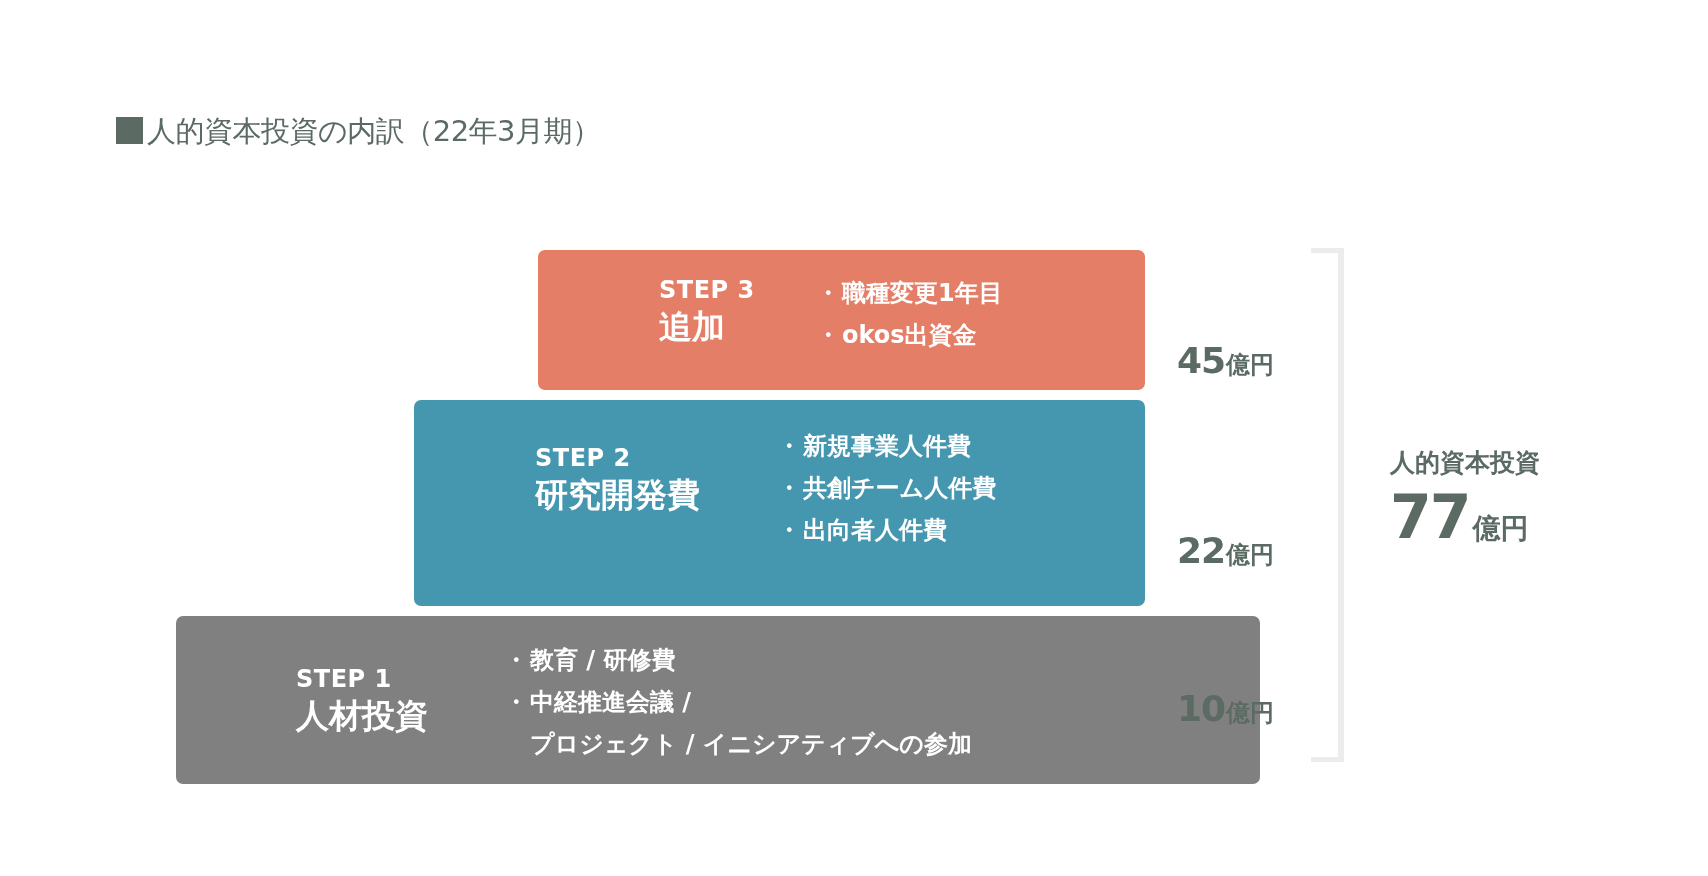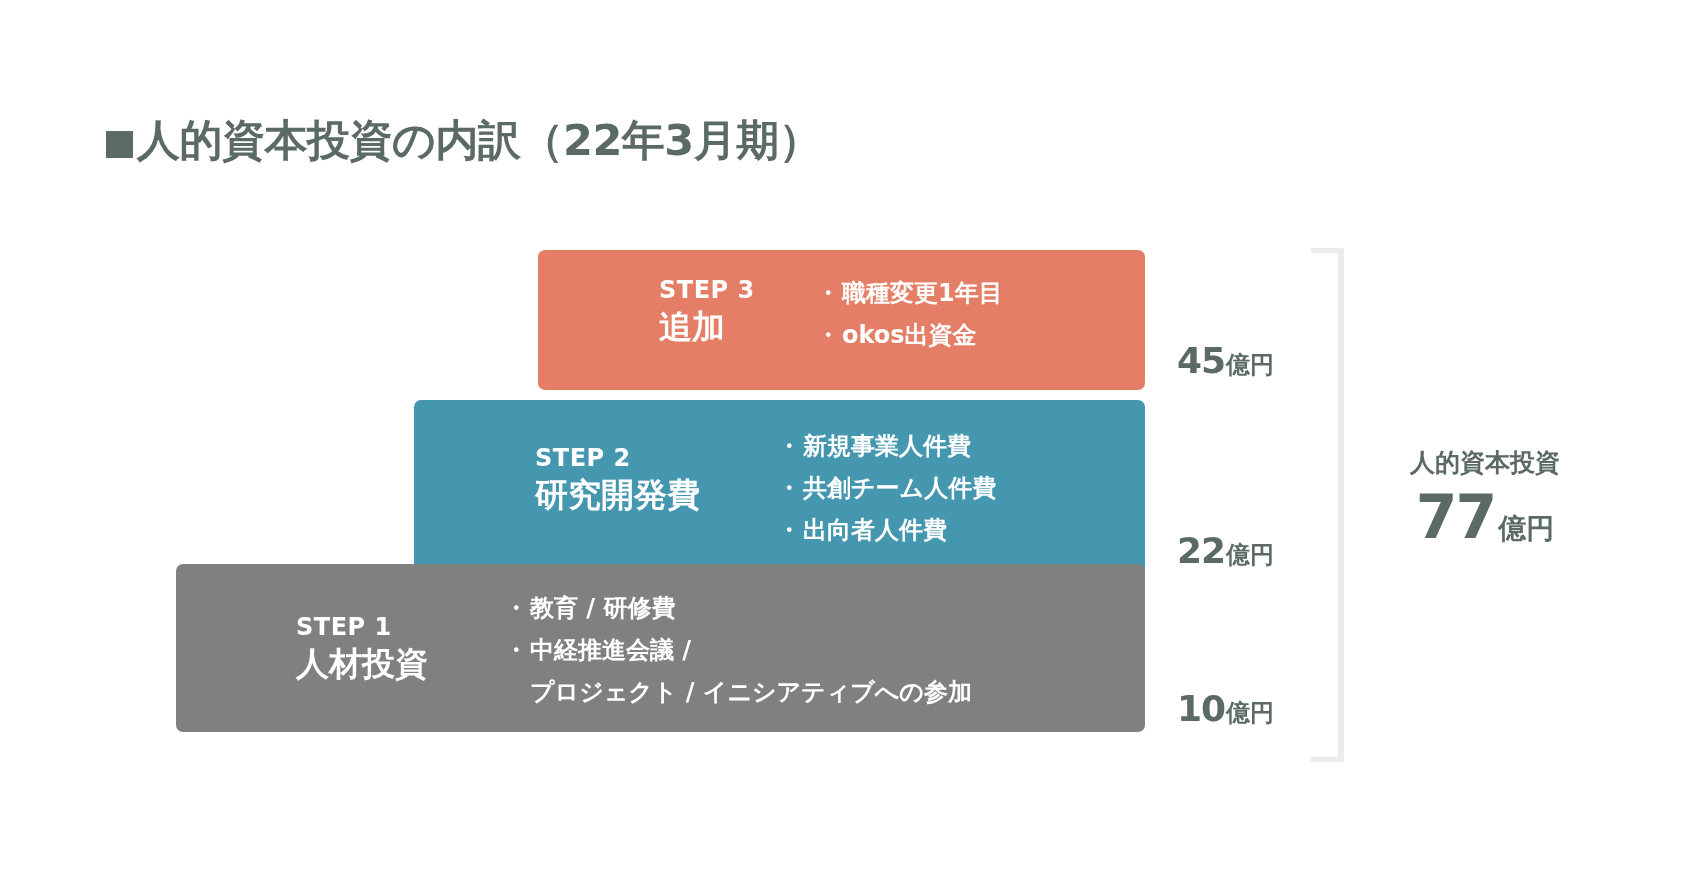--- a/index.html
+++ b/index.html
@@ -10,44 +10,44 @@
   body {
     width: 1708px;
     height: 876px;
     position: relative;
     overflow: hidden;
     font-family: "DejaVu Sans", "Liberation Sans", sans-serif;
     color: #5b6b64;
   }
   .title {
     position: absolute;
-    left: 106px;
+    left: 116px;
     top: 112px;
-    font-size: 43px;
-    font-weight: bold;
+    font-size: 29px;
+    font-weight: normal;
     color: #5b6b64;
     white-space: nowrap;
     letter-spacing: -0.5px;
   }
   .title .square {
     display: inline-block;
     width: 27px;
     height: 27px;
     background: #5b6b64;
     margin-right: 4px;
     vertical-align: -3px;
   }
   .step-box {
     position: absolute;
     border-radius: 7px;
     color: #ffffff;
   }
   .step-box.s3 { left: 538px; top: 250px; width: 607px; height: 140px; background: #e57e67; }
   .step-box.s2 { left: 414px; top: 400px; width: 731px; height: 206px; background: #4597b0; }
-  .step-box.s1 { left: 176px; top: 564px; width: 969px; height: 168px; background: #808080; }
+  .step-box.s1 { left: 176px; top: 616px; width: 1084px; height: 168px; background: #808080; }
 
   .step-head {
     position: absolute;
     white-space: nowrap;
     font-weight: bold;
   }
   .step-label {
     display: block;
     font-size: 24px;
     line-height: 30px;
@@ -110,21 +110,20 @@
     border-top: 5px solid #ececec;
     border-right: 6px solid #ececec;
     border-bottom: 5px solid #ececec;
   }
 
   .summary {
     position: absolute;
     left: 1390px;
     top: 446px;
     width: 190px;
-    text-align: center;
     font-weight: bold;
     color: #5b6b64;
   }
   .summary .label {
     display: block;
     font-size: 25px;
     line-height: 34px;
     white-space: nowrap;
   }
   .summary .total {

